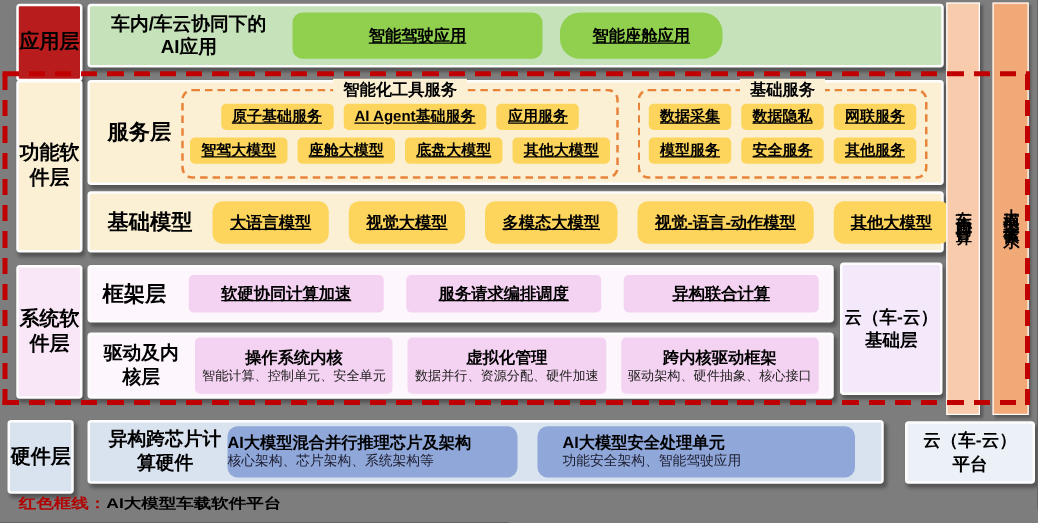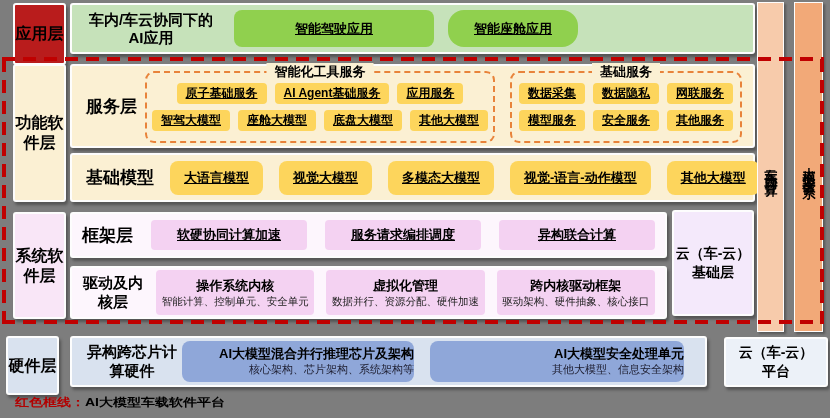--- a/index.html
+++ b/index.html
@@ -50,21 +50,21 @@
   .dk-btn{flex:1;height:45px;background:#f4d2f2;border-radius:4px;
           display:flex;flex-direction:column;align-items:center;justify-content:center;}
   .dk-btn .t{font-weight:700;font-size:13px;line-height:1.3;}
   .dk-btn .s{font-weight:400;font-size:10.5px;color:#222;line-height:1.2;}
   .cloud-box{display:flex;flex-direction:column;align-items:center;justify-content:center;
              font-weight:700;font-size:14px;line-height:1.35;text-align:center;}
   
   .hw-container{display:flex;align-items:center;padding:0 12px;gap:2px;}
   .hw-title{font-weight:700;font-size:15px;line-height:1.25;width:96px;text-align:center;flex:0 0 auto;}
   .hw-btn{background:#8fa7d9;border-radius:8px;height:41px;
-          display:flex;flex-direction:column;align-items:flex-end;justify-content:center;}
+          display:flex;flex-direction:column;align-items:flex-start;justify-content:center;}
   .hw-btn .t{font-weight:700;font-size:13px;line-height:1.3;}
   .hw-btn .s{font-weight:400;font-size:11px;color:#1c1c2e;line-height:1.2;}
   
   .vbar{
     position:absolute;top:2px;height:330px;border:1px solid #fdfdfd;
     box-shadow:2px 2px 2px rgba(35,35,35,.4);
     display:flex;align-items:center;justify-content:center;
   }
   .vbar span{
     writing-mode:vertical-rl;text-orientation:upright;
@@ -224,23 +224,23 @@
 
   <div class="panel layer-label" style="left:6px;top:336px;width:53px;height:59px;background:#d9e2ef;font-family:Liberation Serif, serif;">
     <span>硬件层</span>
   </div>
   <div class="panel hw-container" style="left:70px;top:336px;width:637px;height:51px;background:#d9e2ef;">
     <div class="hw-title">异构跨芯片计算硬件</div>
     <div class="hw-btn" style="width:232px;">
       <div class="t">AI大模型混合并行推理芯片及架构</div>
       <div class="s">核心架构、芯片架构、系统架构等</div>
     </div>
-    <div class="hw-btn" style="width:254px;margin-left:14px;">
+    <div class="hw-btn" style="width:254px;margin-left:14px;padding-left:20px;">
       <div class="t">AI大模型安全处理单元</div>
-      <div class="s">其他大模型、信息安全架构</div>
+      <div class="s">功能安全架构、智能驾驶应用</div>
     </div>
   </div>
   <div class="panel cloud-box" style="left:724px;top:337px;width:104px;height:50px;background:#ecf1f8;">
     <span>云（车-云）</span>
     <span>平台</span>
   </div>
 
   <div class="vbar" style="left:757px;width:27px;background:#f7cbab;">
     <span>车云协同计算</span>
   </div>

